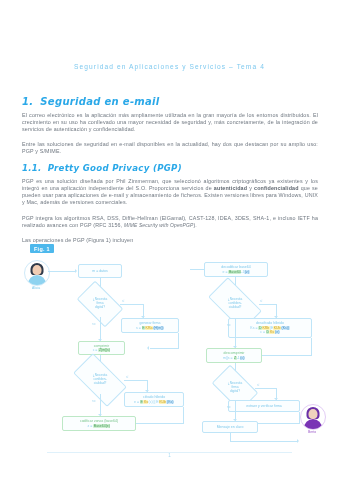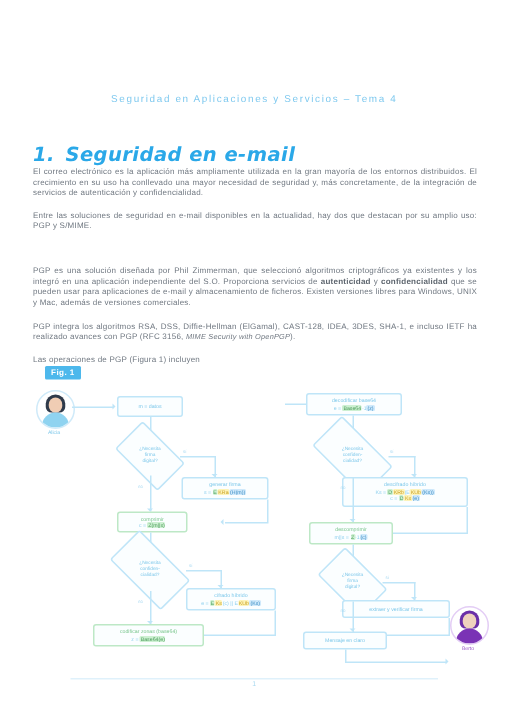--- a/index.html
+++ b/index.html
@@ -19,21 +19,21 @@
   }
   .doc-subtitle{
     position:absolute;left:0;right:0;top:63px;text-align:center;
     font-size:6.6px;color:#7fc9ef;letter-spacing:1.1px;
   }
 
   
   .h1{
     position:absolute;left:22px;
     font-family:"DejaVu Sans",sans-serif;
-    font-size:13px;font-weight:bold;font-style:italic;color:#2aa8e8;
+    font-size:10px;font-weight:bold;font-style:italic;color:#2aa8e8;
     letter-spacing:.3px;white-space:nowrap;
   }
   .h1 .num{margin-right:7px;}
   .h2{
     position:absolute;left:22px;
     font-family:"DejaVu Sans",sans-serif;
     font-size:8.6px;font-weight:bold;font-style:italic;color:#2aa8e8;
     letter-spacing:.3px;white-space:nowrap;
   }
   .h2 .num{margin-right:6px;}
@@ -142,20 +142,23 @@
 
   <div class="doc-subtitle">Seguridad en Aplicaciones y Servicios – Tema 4</div>
 
   <div class="h1" style="top:96px;">
     <span class="num">1.</span><span>Seguridad en e-mail</span>
   </div>
 
   <div class="para" style="top:112px;">El correo electrónico es la aplicación más ampliamente utilizada en la gran mayoría de los entornos distribuidos. El crecimiento en su uso ha conllevado una mayor necesidad de seguridad y, más concretamente, de la integración de servicios de autenticación y confidencialidad.</div>
   <div class="para" style="top:141px;">Entre las soluciones de seguridad en e-mail disponibles en la actualidad, hay dos que destacan por su amplio uso: PGP y S/MIME.</div>
 
+  <div class="h2" style="top:163px;">
+    <span class="num">1.1.</span><span>Pretty Good Privacy (PGP)</span>
+  </div>
 
   <div class="para" style="top:178px;">PGP es una solución diseñada por Phil Zimmerman, que seleccionó algoritmos criptográficos ya existentes y los integró en una aplicación independiente del S.O. Proporciona servicios de <b>autenticidad</b> y <b>confidencialidad</b> que se pueden usar para aplicaciones de e-mail y almacenamiento de ficheros. Existen versiones libres para Windows, UNIX y Mac, además de versiones comerciales.</div>
   <div class="para" style="top:215px;">PGP integra los algoritmos RSA, DSS, Diffie-Hellman (ElGamal), CAST-128, IDEA, 3DES, SHA-1, e incluso IETF ha realizado avances con PGP (RFC 3156, <span class="sm">MIME Security with OpenPGP</span>).</div>
   <div class="para" style="top:237px;">Las operaciones de PGP (Figura 1) incluyen</div>
 
   <div class="fig-badge">Fig. 1</div>
 
   <div class="figure">
 
     <div class="avatar" style="left:10px;top:8px;">

